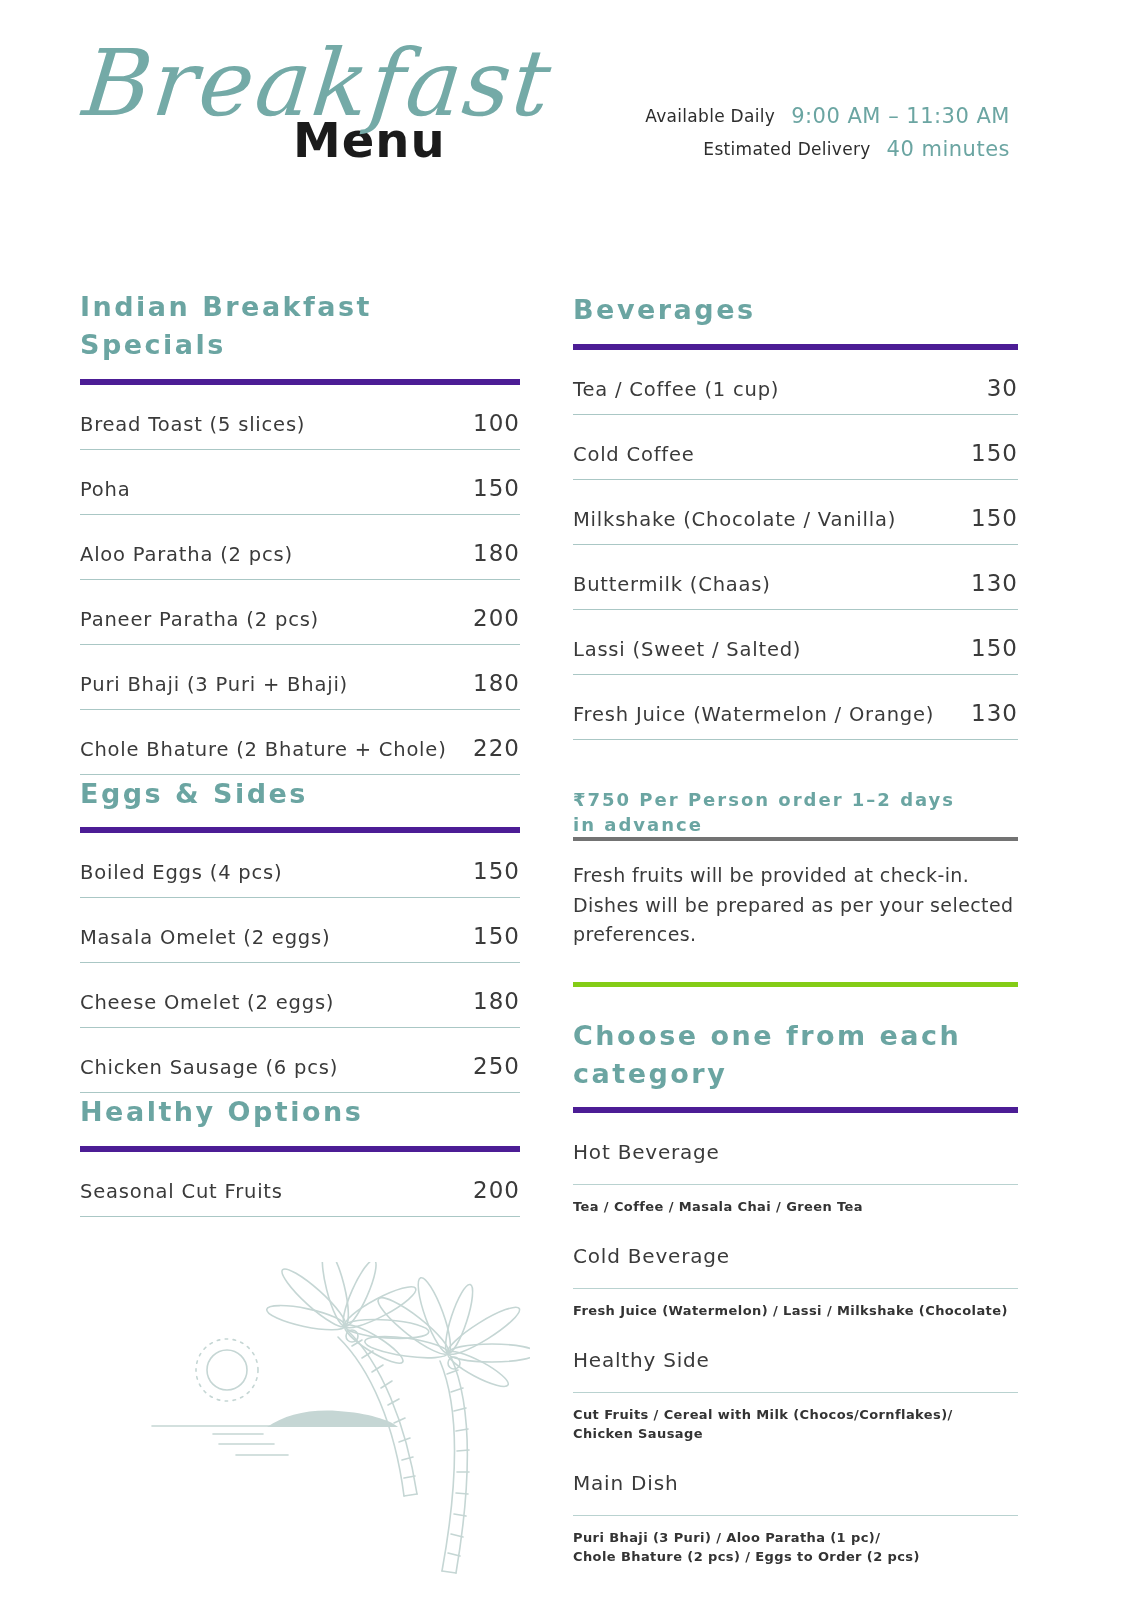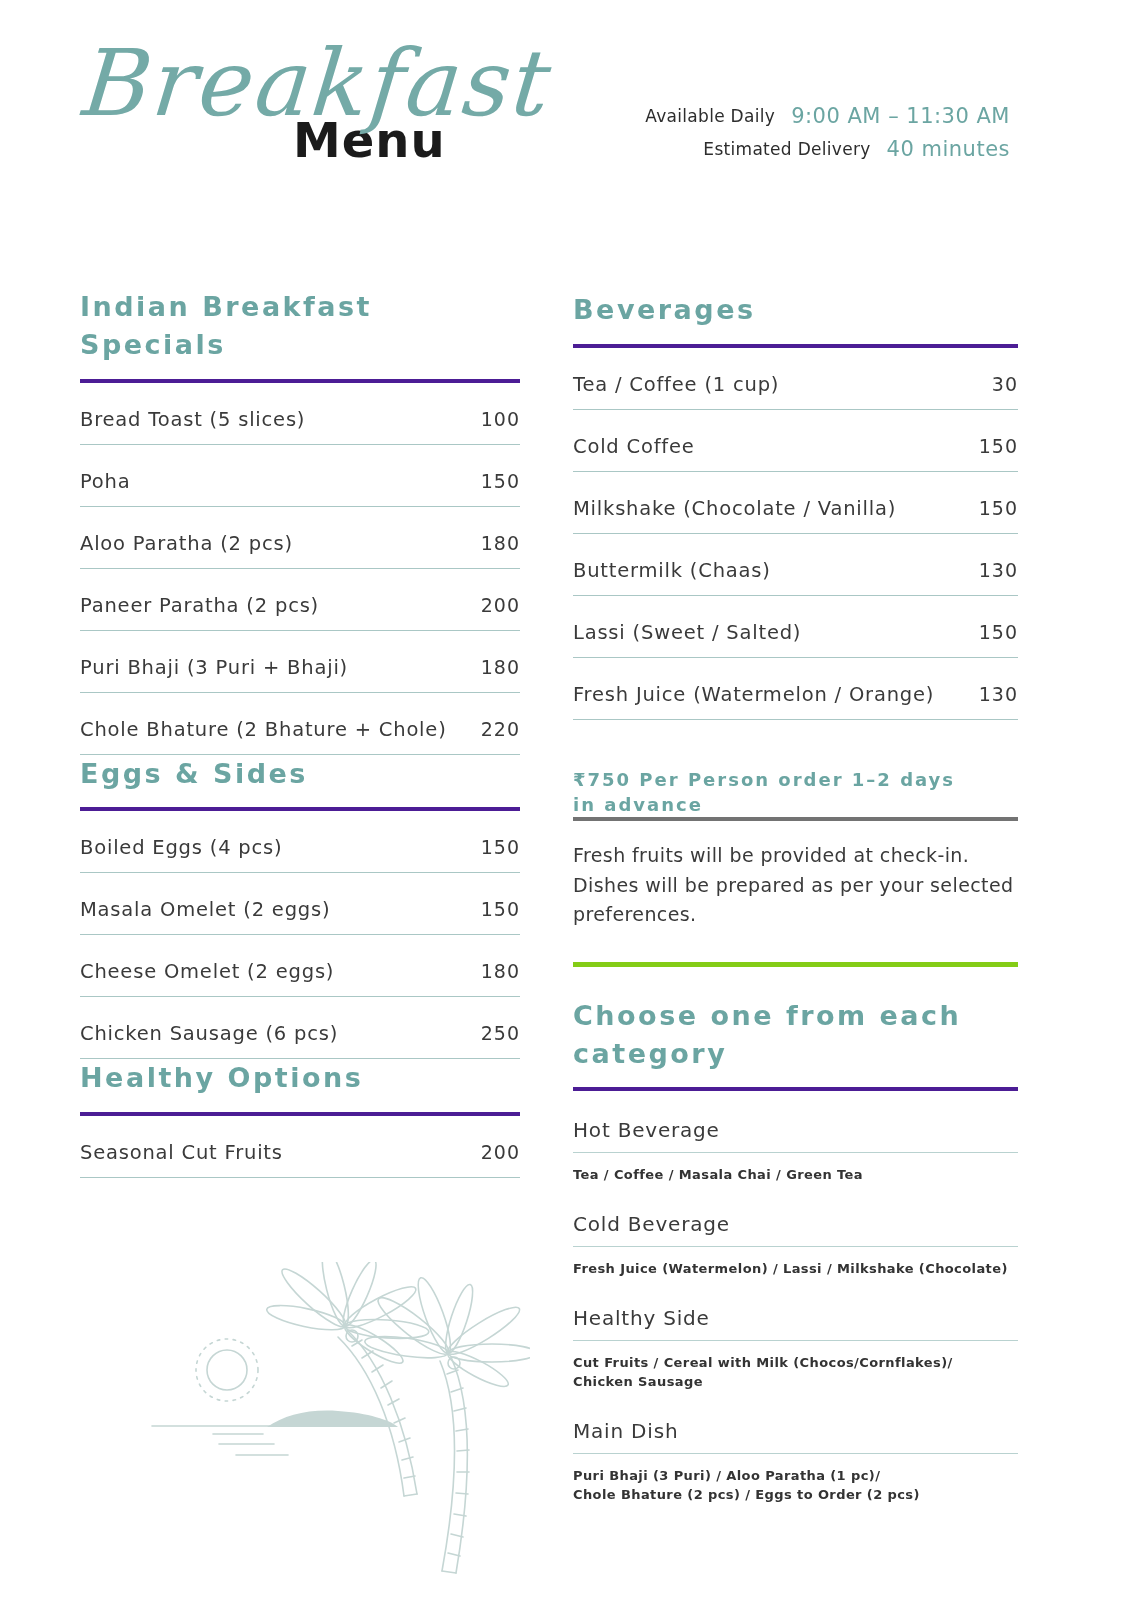--- a/index.html
+++ b/index.html
@@ -37,46 +37,46 @@
   .info-label{font-size:17px;color:#2d2d2d;letter-spacing:0.3px;}
   .info-value{font-size:21px;color:#6ba5a2;letter-spacing:0.5px;}
   
   .col-left{position:absolute;left:80px;top:288px;width:440px;}
   .col-right{position:absolute;left:573px;top:291px;width:445px;}
   .section{margin:0;}
   .section + .section{}
   .section-title{
     font-size:27px;font-weight:700;color:#6ba5a2;
     letter-spacing:2.5px;line-height:1.4;
-    padding-bottom:15px;border-bottom:4px solid #4c1d95;
+    padding-bottom:15px;border-bottom:6px solid #4c1d95;
   }
   .menu-row{
     display:flex;justify-content:space-between;align-items:baseline;
     padding:25px 0 13px;border-bottom:1px solid #aac7c5;
   }
   .item-name{font-size:19.5px;letter-spacing:0.8px;color:#3a3a3a;}
-  .item-price{font-size:19px;letter-spacing:1px;color:#3a3a3a;text-align:center;}
+  .item-price{font-size:23px;letter-spacing:1px;color:#3a3a3a;text-align:center;}
   
   .package{margin-top:48px;}
   .package-title{
     font-size:18px;font-weight:700;color:#6ba5a2;
     letter-spacing:2px;line-height:1.38;
     border-bottom:4px solid #737373;
   }
   .package-desc{
     margin-top:20px;font-size:19px;line-height:1.55;
     letter-spacing:0.4px;color:#3a3a3a;
     padding-bottom:32px;border-bottom:5px solid #84cc16;
   }
   
   .choose{margin-top:30px;}
   .category{margin-top:27px;}
   .category-name{
     font-size:20px;color:#3a3a3a;letter-spacing:0.8px;
-    padding-bottom:10px;border-bottom:1px solid #b9d2d0;
+    padding-bottom:20px;border-bottom:1px solid #b9d2d0;
   }
   .category-options{margin-top:13px;}
   .option-line{
     font-size:13px;font-weight:600;color:#333333;
     letter-spacing:0.4px;line-height:1.45;
   }
   
   .illustration{position:absolute;left:140px;top:1262px;}
 </style>
 </head>

